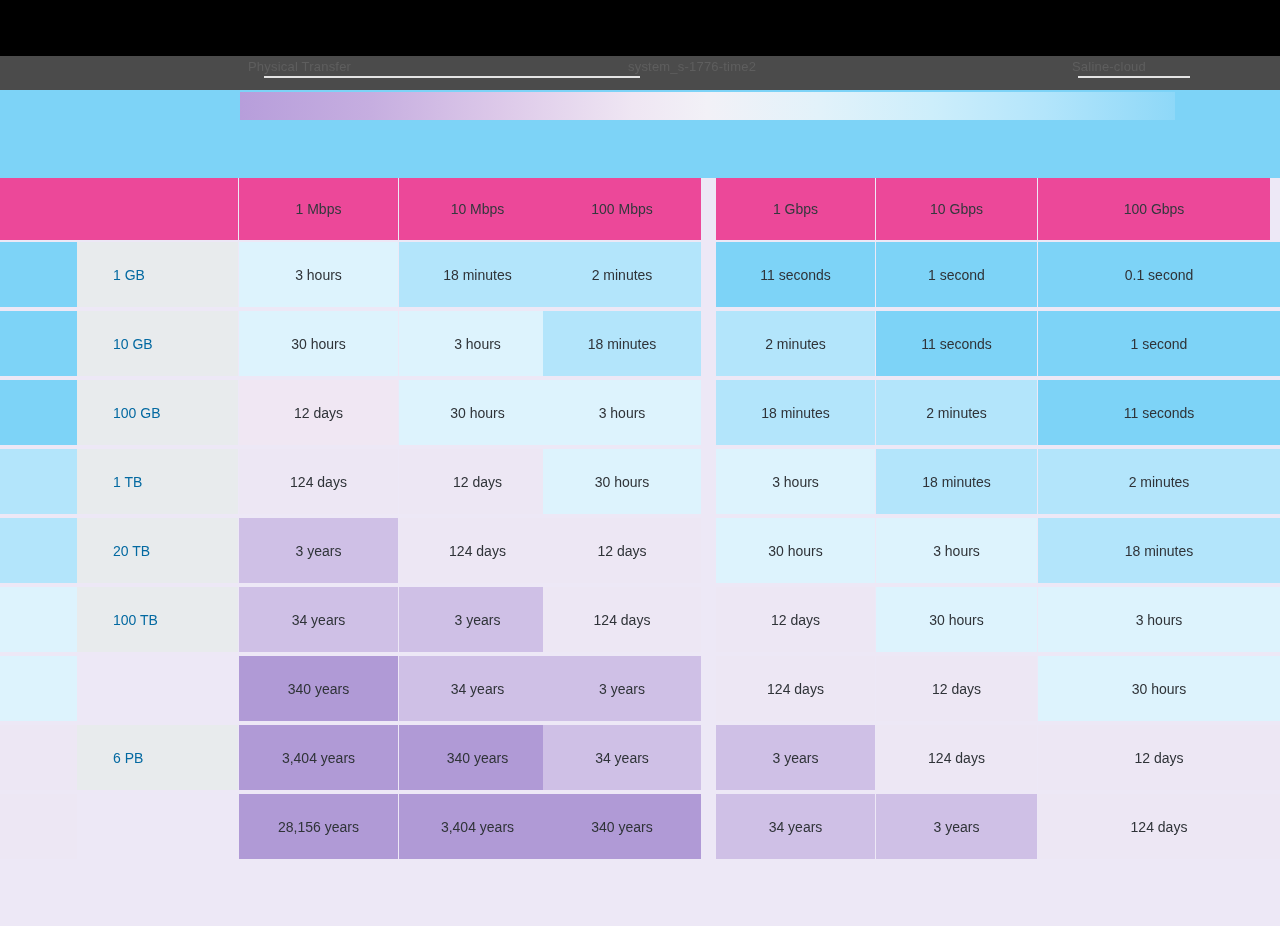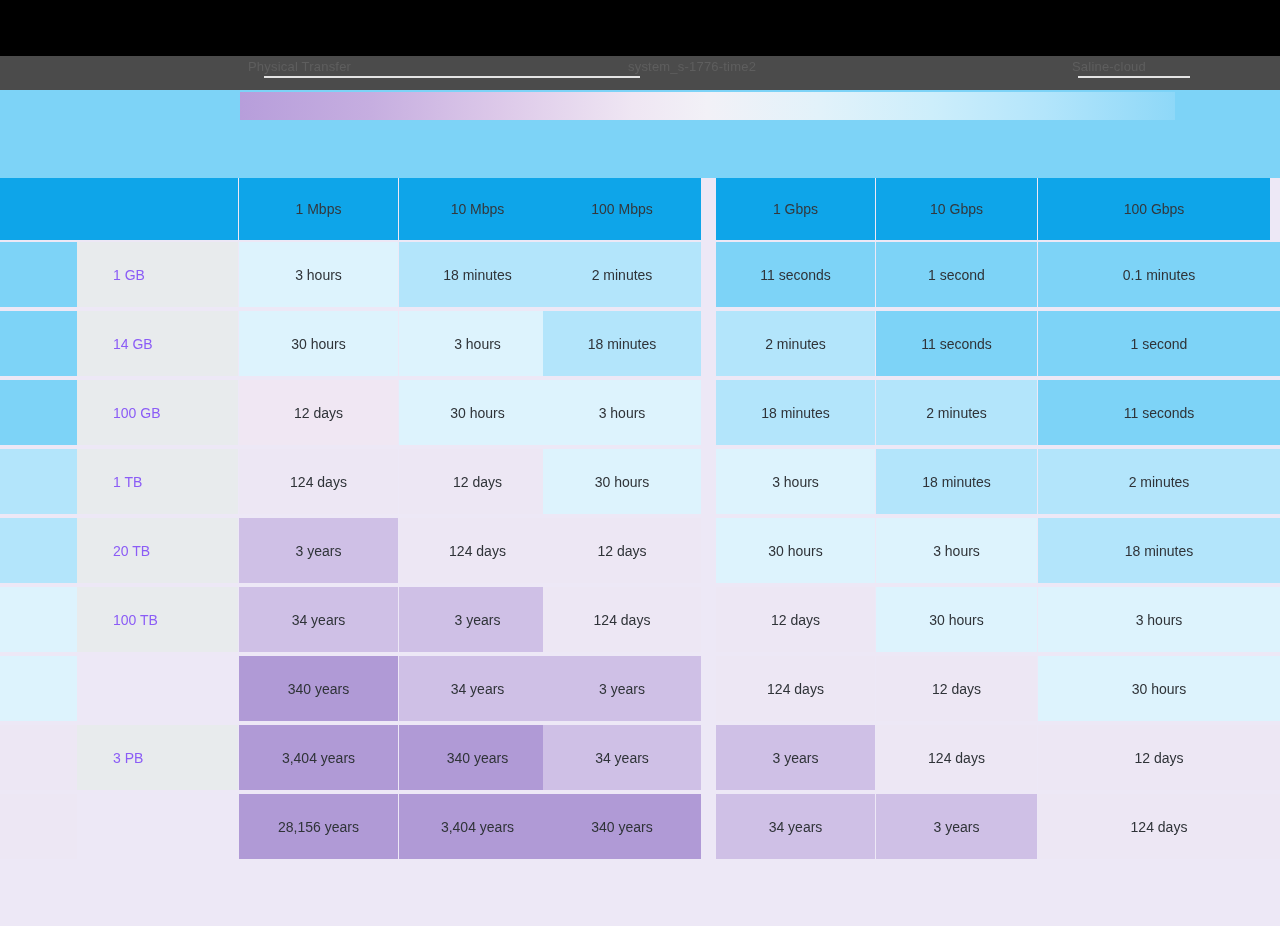--- a/index.html
+++ b/index.html
@@ -116,30 +116,30 @@
   .cell.c1      { left: 399px; width: 157px; }
   .cell.c2      { left: 543px; width: 158px; }
   .cell.c3      { left: 716px; width: 159px; }
   .cell.c4      { left: 876px; width: 161px; }
   .cell.c5      { left: 1038px; width: 242px; }
 
   .header-row .cell.c5 { width: 232px; }
   .header-row .cell.rowlbl { left: 0px; width: 238px; }
 
   .hdr {
-    background: #0ea5e9;
+    background: #ec4899;
     color: #33383d;
     font-size: 14px;
   }
   .rowlbl-cell {
     background: #e8ebed;
     justify-content: flex-start;
     padding-left: 36px;
     font-size: 14px;
-    color: #8b5cf6;
+    color: #0369a1;
   }
   .stripe-cell { }
 </style>
 </head>
 <body>
 
 <div class="chrome-black"></div>
 <div class="chrome-tabstrip"></div>
 <div class="chrome-toolbar"></div>
 <div class="chrome-label t1">Physical Transfer</div>
@@ -165,25 +165,25 @@
 
   <div id="matrix-body">
       <div class="mrow">
         <div class="cell stripe stripe-cell" style="background: rgb(125, 211, 247);"></div>
         <div class="cell rowlbl rowlbl-cell">1 GB</div>
         <div class="cell c0" style="background: rgb(221, 243, 253);">3 hours</div>
         <div class="cell c1" style="background: rgb(179, 229, 251);">18 minutes</div>
         <div class="cell c2" style="background: rgb(179, 229, 251);">2 minutes</div>
         <div class="cell c3" style="background: rgb(125, 211, 247);">11 seconds</div>
         <div class="cell c4" style="background: rgb(125, 211, 247);">1 second</div>
-        <div class="cell c5" style="background: rgb(125, 211, 247);">0.1 minutes</div>
+        <div class="cell c5" style="background: rgb(125, 211, 247);">0.1 second</div>
       </div>
       <div class="mrow">
         <div class="cell stripe stripe-cell" style="background: rgb(125, 211, 247);"></div>
-        <div class="cell rowlbl rowlbl-cell">14 GB</div>
+        <div class="cell rowlbl rowlbl-cell">10 GB</div>
         <div class="cell c0" style="background: rgb(221, 243, 253);">30 hours</div>
         <div class="cell c1" style="background: rgb(221, 243, 253);">3 hours</div>
         <div class="cell c2" style="background: rgb(179, 229, 251);">18 minutes</div>
         <div class="cell c3" style="background: rgb(179, 229, 251);">2 minutes</div>
         <div class="cell c4" style="background: rgb(125, 211, 247);">11 seconds</div>
         <div class="cell c5" style="background: rgb(125, 211, 247);">1 second</div>
       </div>
       <div class="mrow">
         <div class="cell stripe stripe-cell" style="background: rgb(125, 211, 247);"></div>
         <div class="cell rowlbl rowlbl-cell">100 GB</div>
@@ -228,21 +228,21 @@
         <div class="cell stripe stripe-cell" style="background: rgb(221, 243, 253);"></div>
         <div class="cell c0" style="background: rgb(176, 154, 214);">340 years</div>
         <div class="cell c1" style="background: rgb(207, 192, 230);">34 years</div>
         <div class="cell c2" style="background: rgb(207, 192, 230);">3 years</div>
         <div class="cell c3" style="background: rgb(237, 231, 244);">124 days</div>
         <div class="cell c4" style="background: rgb(237, 231, 244);">12 days</div>
         <div class="cell c5" style="background: rgb(221, 243, 253);">30 hours</div>
       </div>
       <div class="mrow">
         <div class="cell stripe stripe-cell" style="background: rgb(237, 231, 244);"></div>
-        <div class="cell rowlbl rowlbl-cell">3 PB</div>
+        <div class="cell rowlbl rowlbl-cell">6 PB</div>
         <div class="cell c0" style="background: rgb(176, 154, 214);">3,404 years</div>
         <div class="cell c1" style="background: rgb(176, 154, 214);">340 years</div>
         <div class="cell c2" style="background: rgb(207, 192, 230);">34 years</div>
         <div class="cell c3" style="background: rgb(207, 192, 230);">3 years</div>
         <div class="cell c4" style="background: rgb(237, 231, 244);">124 days</div>
         <div class="cell c5" style="background: rgb(237, 231, 244);">12 days</div>
       </div>
       <div class="mrow">
         <div class="cell stripe stripe-cell" style="background: rgb(237, 231, 244);"></div>
         <div class="cell c0" style="background: rgb(176, 154, 214);">28,156 years</div>

